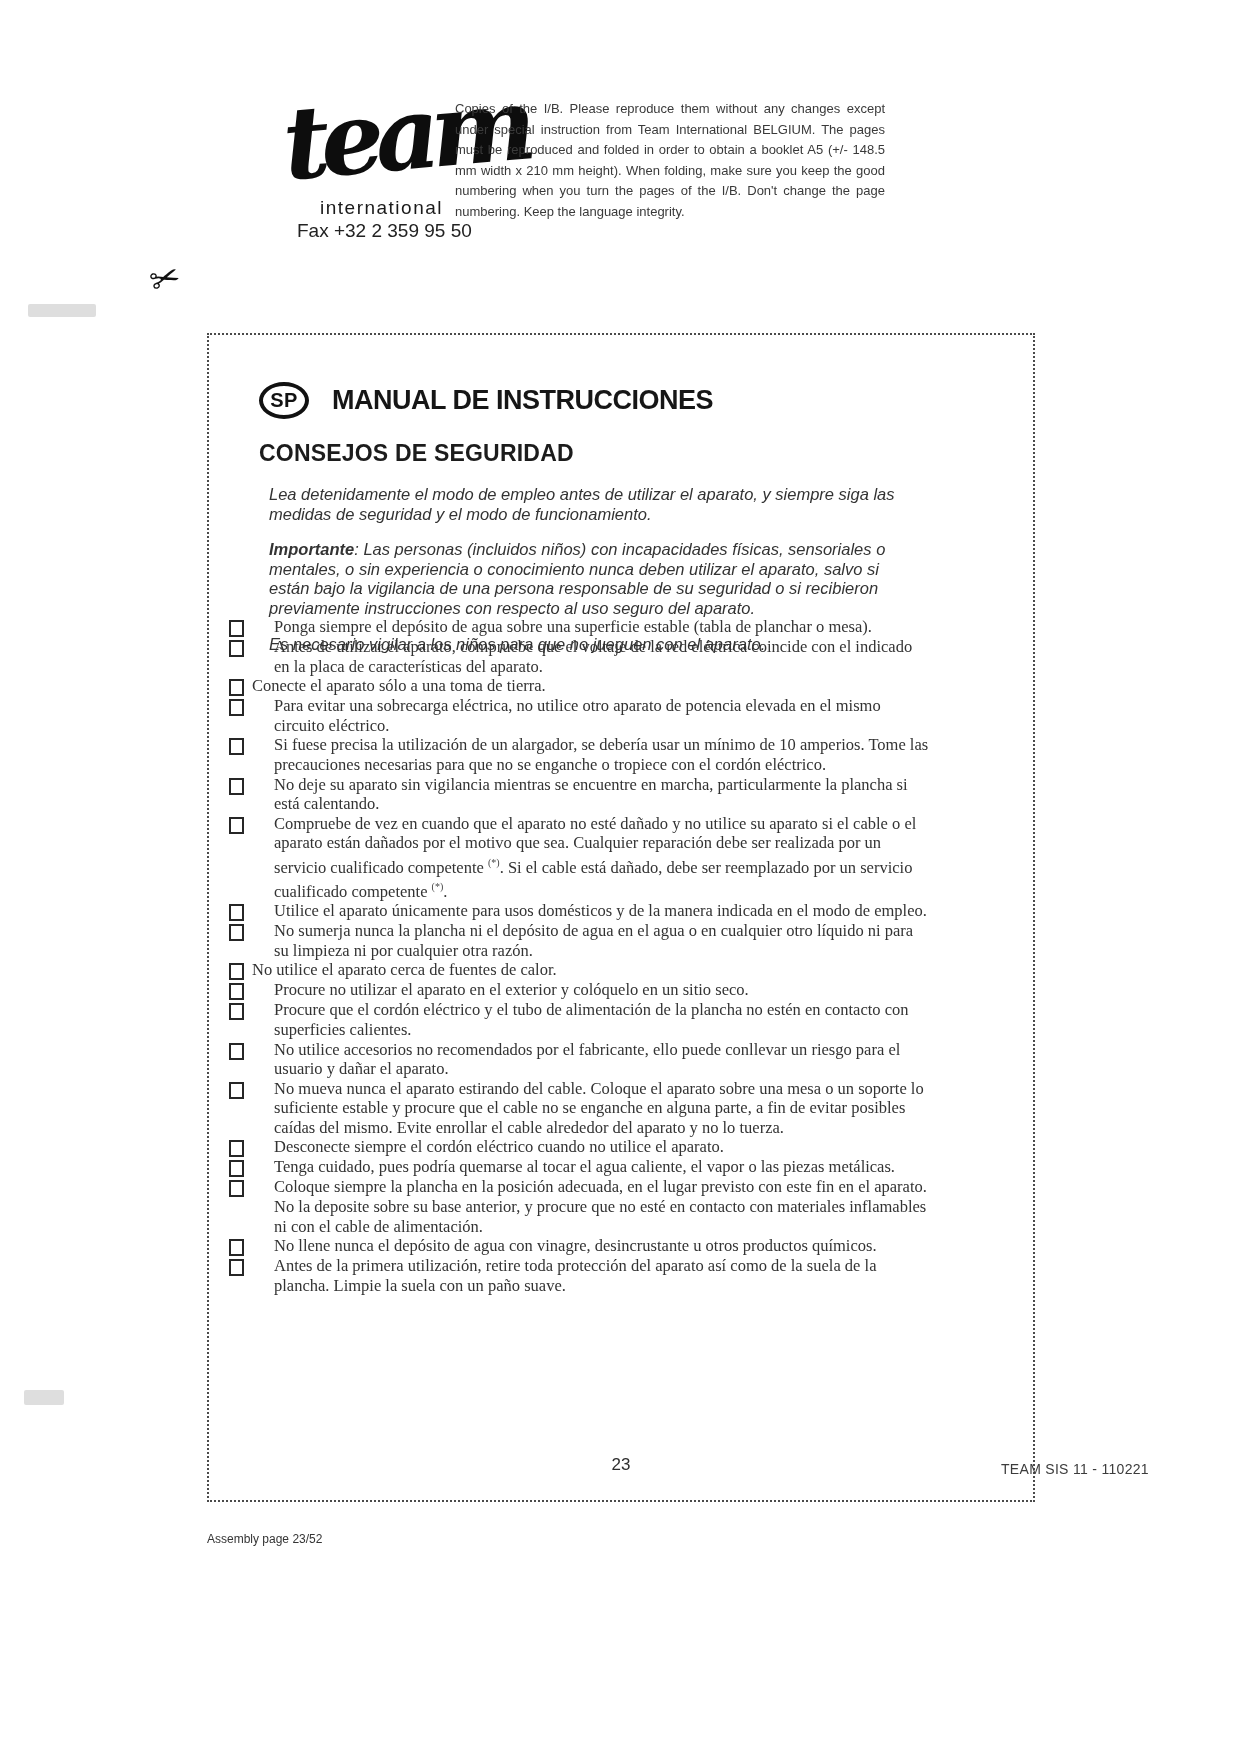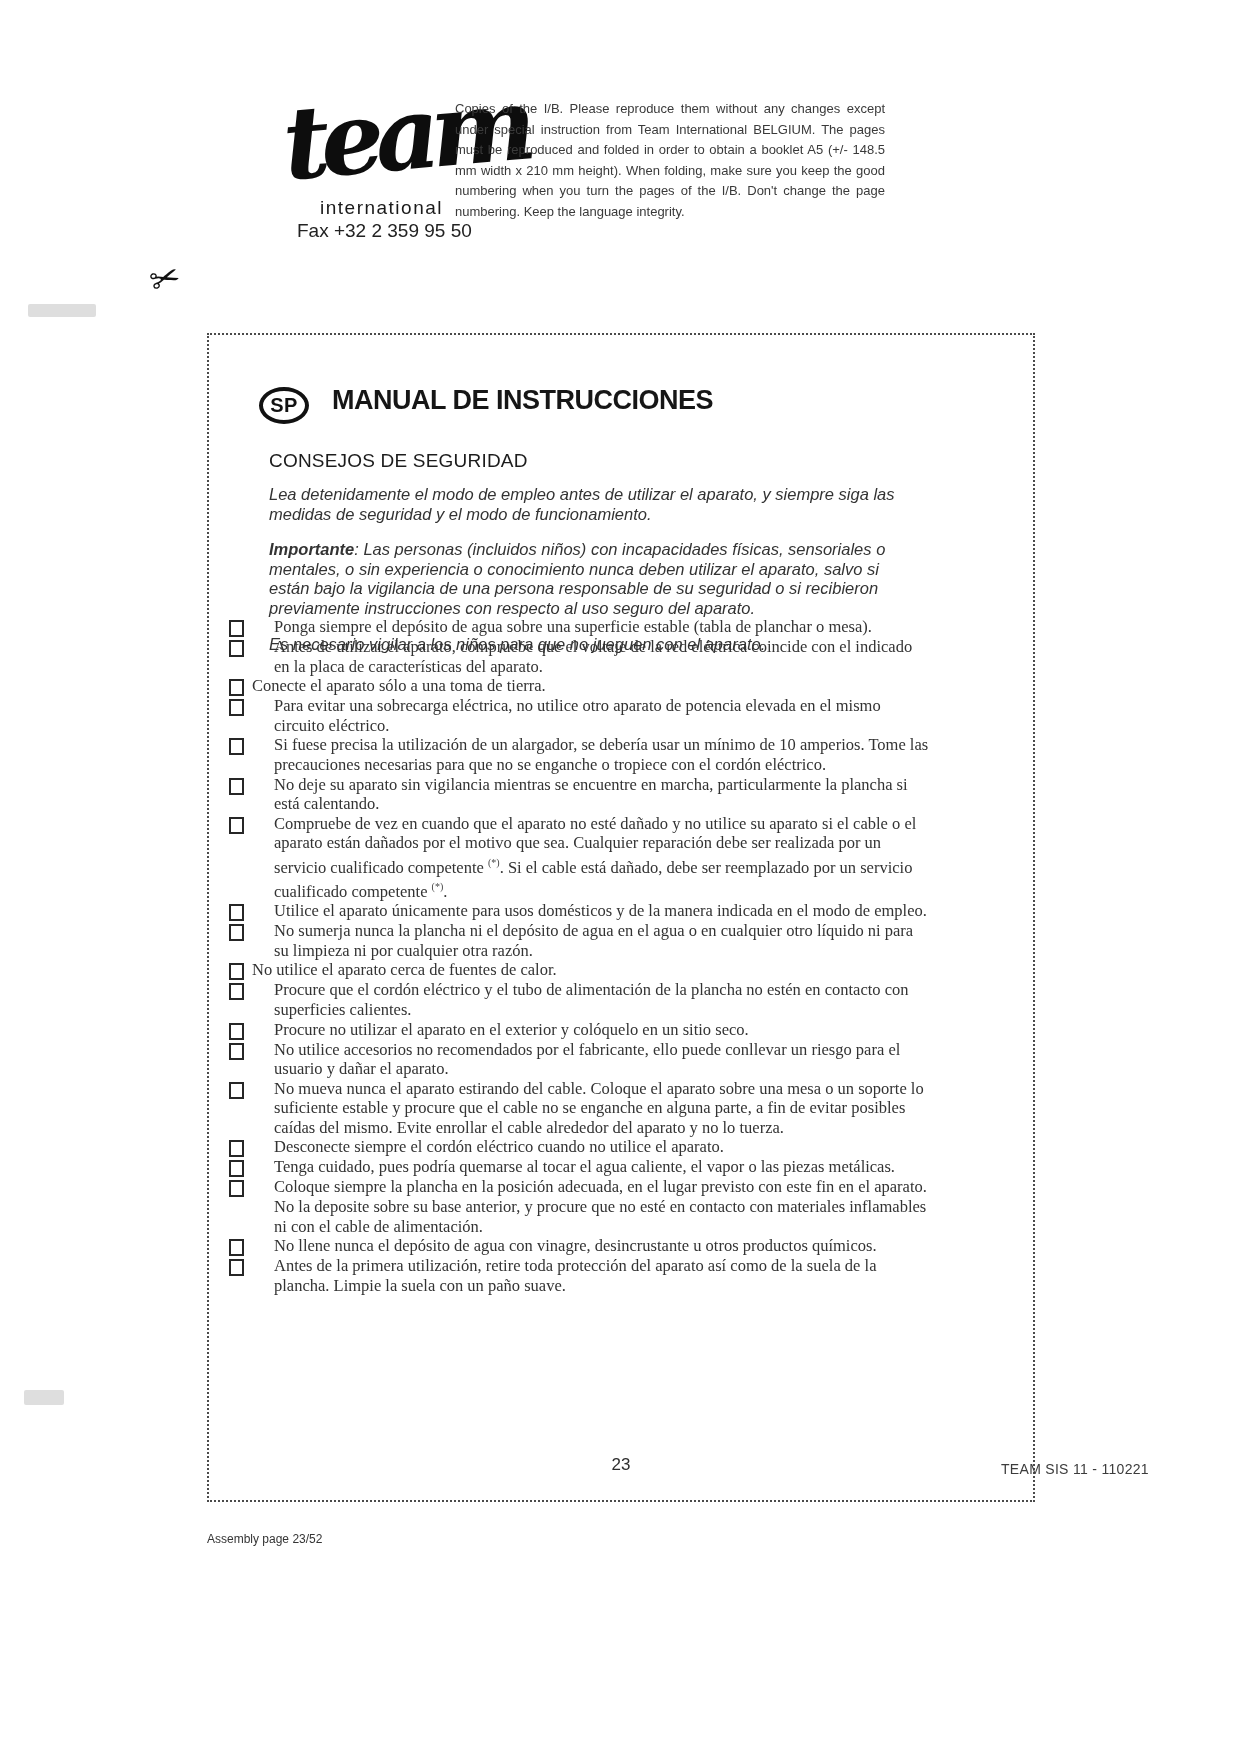--- a/index.html
+++ b/index.html
@@ -26,32 +26,32 @@
   
   .scissors{
     position:absolute;left:150px;top:258px;font-size:36px;color:#111;
     transform:rotate(-18deg);
   }
   
   .manual-box{
     position:absolute;left:207px;top:333px;width:824px;height:1165px;
     border:2px dotted #4a4a4a;background:#fff;
   }
-  .title-row{position:absolute;left:50px;top:42px;display:flex;align-items:flex-end;gap:15px;}
+  .title-row{position:absolute;left:50px;top:42px;display:flex;align-items:center;gap:15px;}
   .sp-badge{
     display:flex;align-items:center;justify-content:center;
     width:50px;height:37px;border:4px solid #111;border-radius:50%;
     font-weight:bold;font-size:20px;color:#111;letter-spacing:0.5px;box-sizing:border-box;
   }
   .manual-title{
     margin:8px;font-size:27px;font-weight:bold;color:#161616;letter-spacing:-0.5px;
   }
   .section-heading{
-    position:absolute;left:44px;top:99px;margin:16px;
-    font-size:19px;font-weight:normal;color:#1c1c1c;letter-spacing:0.2px;
+    position:absolute;left:44px;top:99px;margin:6px;
+    font-size:23px;font-weight:bold;color:#1c1c1c;letter-spacing:0.2px;
   }
   
   .intro{position:absolute;left:44px;top:134px;width:660px;}
   .intro-p{margin:16px;font-style:italic;font-size:16.5px;line-height:19.6px;color:#333;}
   .seg-bold{font-weight:bold;}
   
   .bullets{position:absolute;left:20px;top:282px;width:700px;font-family:Liberation Serif, serif;}
   .bullet{display:flex;align-items:flex-start;font-size:16.5px;line-height:19.6px;color:#333;}
   .bb{
     flex:0 0 auto;width:11px;height:13px;border:2px solid #262626;
@@ -145,25 +145,25 @@
         <div class="bullet">
           <span class="bb"></span>
           <span class="bt">No sumerja nunca la plancha ni el depósito de agua en el agua o en cualquier otro líquido ni para su limpieza ni por cualquier otra razón.</span>
         </div>
         <div class="bullet tight">
           <span class="bb"></span>
           <span class="bt">No utilice el aparato cerca de fuentes de calor.</span>
         </div>
         <div class="bullet">
           <span class="bb"></span>
-          <span class="bt">Procure que el cordón eléctrico y el tubo de alimentación de la plancha no estén en contacto con superficies calientes.</span>
+          <span class="bt">Procure no utilizar el aparato en el exterior y colóquelo en un sitio seco.</span>
         </div>
         <div class="bullet">
           <span class="bb"></span>
-          <span class="bt">Procure no utilizar el aparato en el exterior y colóquelo en un sitio seco.</span>
+          <span class="bt">Procure que el cordón eléctrico y el tubo de alimentación de la plancha no estén en contacto con superficies calientes.</span>
         </div>
         <div class="bullet">
           <span class="bb"></span>
           <span class="bt">No utilice accesorios no recomendados por el fabricante, ello puede conllevar un riesgo para el usuario y dañar el aparato.</span>
         </div>
         <div class="bullet">
           <span class="bb"></span>
           <span class="bt">No mueva nunca el aparato estirando del cable. Coloque el aparato sobre una mesa o un soporte lo suficiente estable y procure que el cable no se enganche en alguna parte, a fin de evitar posibles caídas del mismo. Evite enrollar el cable alrededor del aparato y no lo tuerza.</span>
         </div>
         <div class="bullet">

